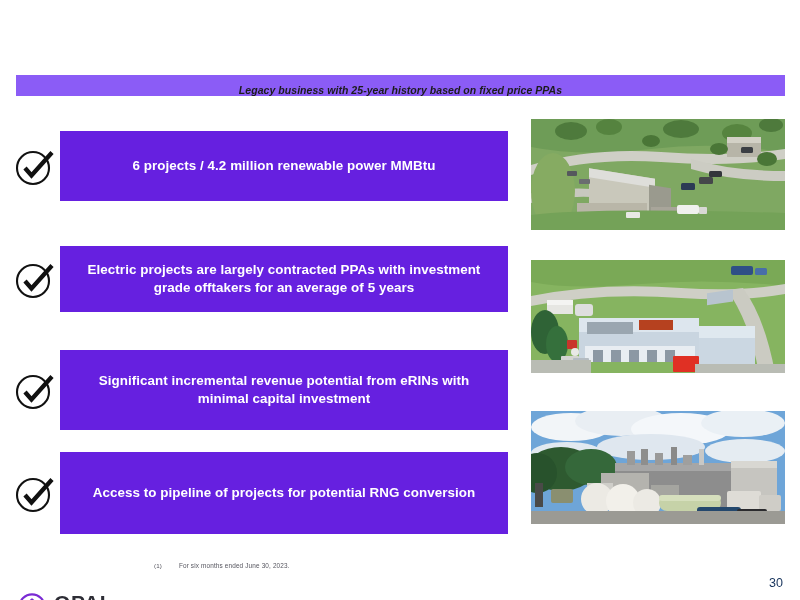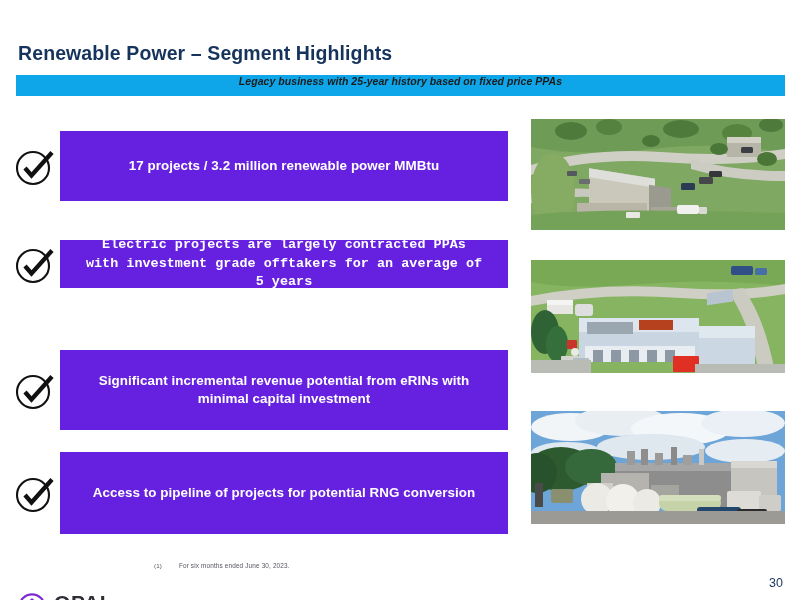--- a/index.html
+++ b/index.html
@@ -33,23 +33,23 @@
     white-space: nowrap;
   }
 
   
   .subtitle-banner {
     position: absolute;
     left: 16px;
     top: 75px;
     width: 769px;
     height: 21px;
-    background: #0ea5e9;
-    display: flex;
-    align-items: flex-start;
+    background: #8b5cf6;
+    display: flex;
+    align-items: flex-end;
     justify-content: center;
   }
   .subtitle-banner-text {
     font-size: 10.5px;
     font-weight: bold;
     font-style: italic;
     color: #1b1b1b;
     letter-spacing: 0.05px;
     white-space: nowrap;
   }
@@ -63,21 +63,21 @@
     height: 600px;
   }
   .highlight-row {
     position: absolute;
     left: 0;
     width: 520px;
     display: flex;
     align-items: center;
   }
   .highlight-row.r1 { top: 131px; height: 70px; }
-  .highlight-row.r2 { top: 240px; height: 48px; font-family: Liberation Mono, monospace; }
+  .highlight-row.r2 { top: 246px; height: 66px; }
   .highlight-row.r3 { top: 350px; height: 80px; }
   .highlight-row.r4 { top: 452px; height: 82px; }
 
   .check-icon {
     position: absolute;
     left: 12px;
     width: 46px;
     height: 46px;
     top: 50%;
     transform: translateY(-50%);
@@ -176,37 +176,36 @@
     font-size: 12.5px;
     color: #16335c;
     font-weight: normal;
   }
 </style>
 </head>
 <body>
 
 <div class="slide">
 
-  <div class="slide-title">Renewable Power – Segment Highlights</div>
 
   <div class="subtitle-banner">
     <span class="subtitle-banner-text">Legacy business with 25-year history based on fixed price PPAs</span>
   </div>
 
   <div class="highlights">
 
     <div class="highlight-row r1">
       <span class="check-icon">
         <svg viewBox="0 0 46 46" xmlns="http://www.w3.org/2000/svg">
           <circle cx="21" cy="25" r="16" fill="none" stroke="#111111" stroke-width="2.1"></circle>
           <path d="M13 25 L19.5 32.5 L40 9.5" fill="none" stroke="#111111" stroke-width="4.3" stroke-linecap="butt" stroke-linejoin="miter"></path>
         </svg>
       </span>
       <div class="highlight-box">
-        <span class="highlight-text">17 projects / 3.2 million renewable power MMBtu</span>
+        <span class="highlight-text">6 projects / 4.2 million renewable power MMBtu</span>
       </div>
     </div>
 
     <div class="highlight-row r2">
       <span class="check-icon">
         <svg viewBox="0 0 46 46" xmlns="http://www.w3.org/2000/svg">
           <circle cx="21" cy="25" r="16" fill="none" stroke="#111111" stroke-width="2.1"></circle>
           <path d="M13 25 L19.5 32.5 L40 9.5" fill="none" stroke="#111111" stroke-width="4.3" stroke-linecap="butt" stroke-linejoin="miter"></path>
         </svg>
       </span>

